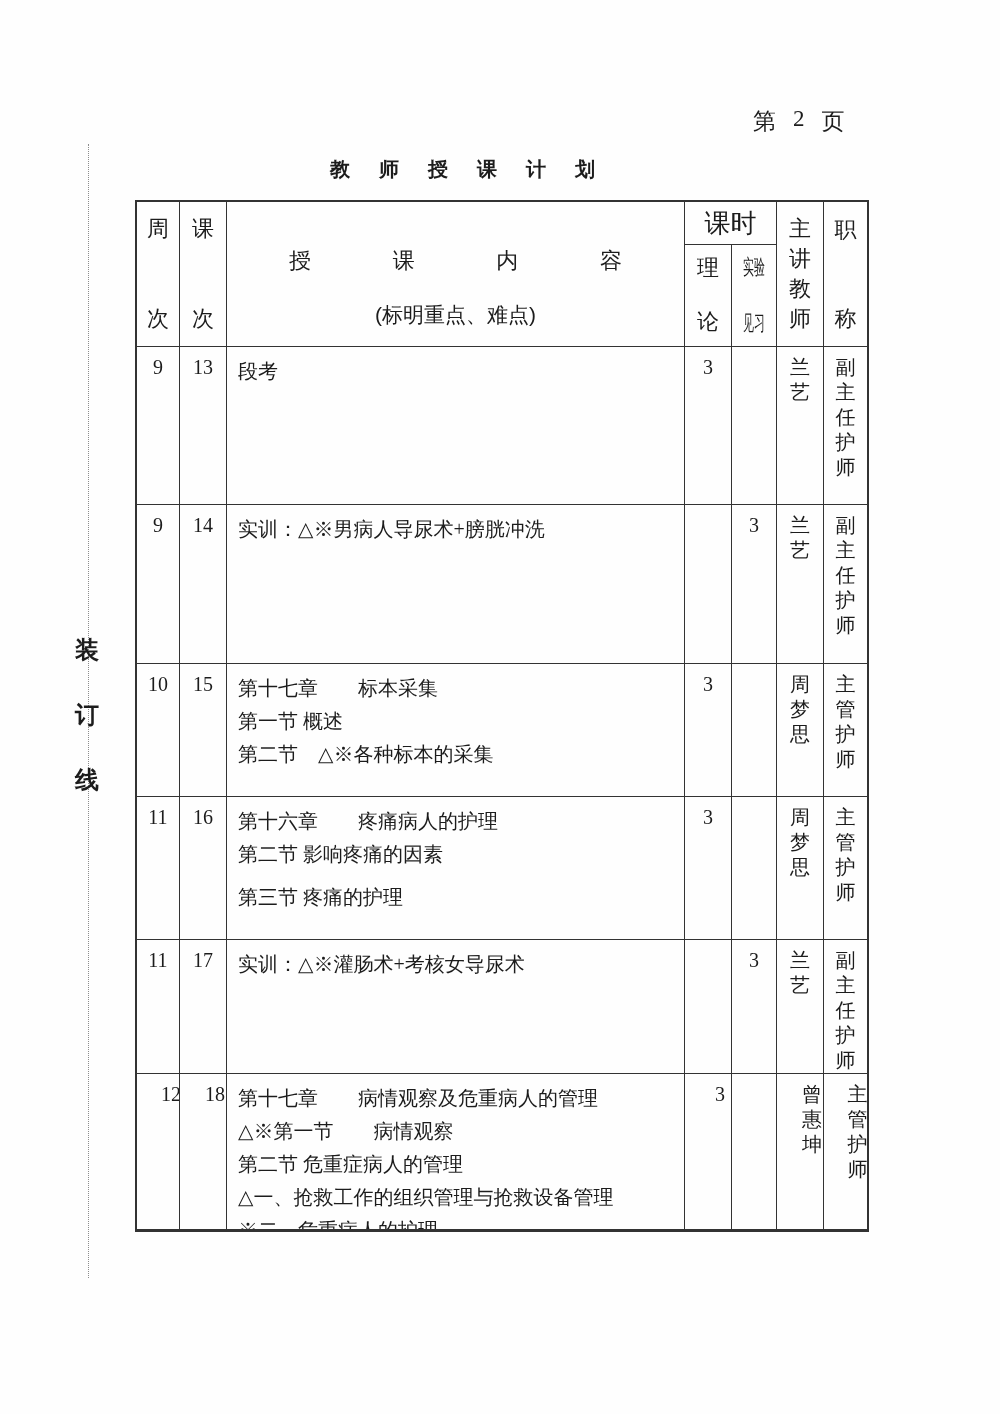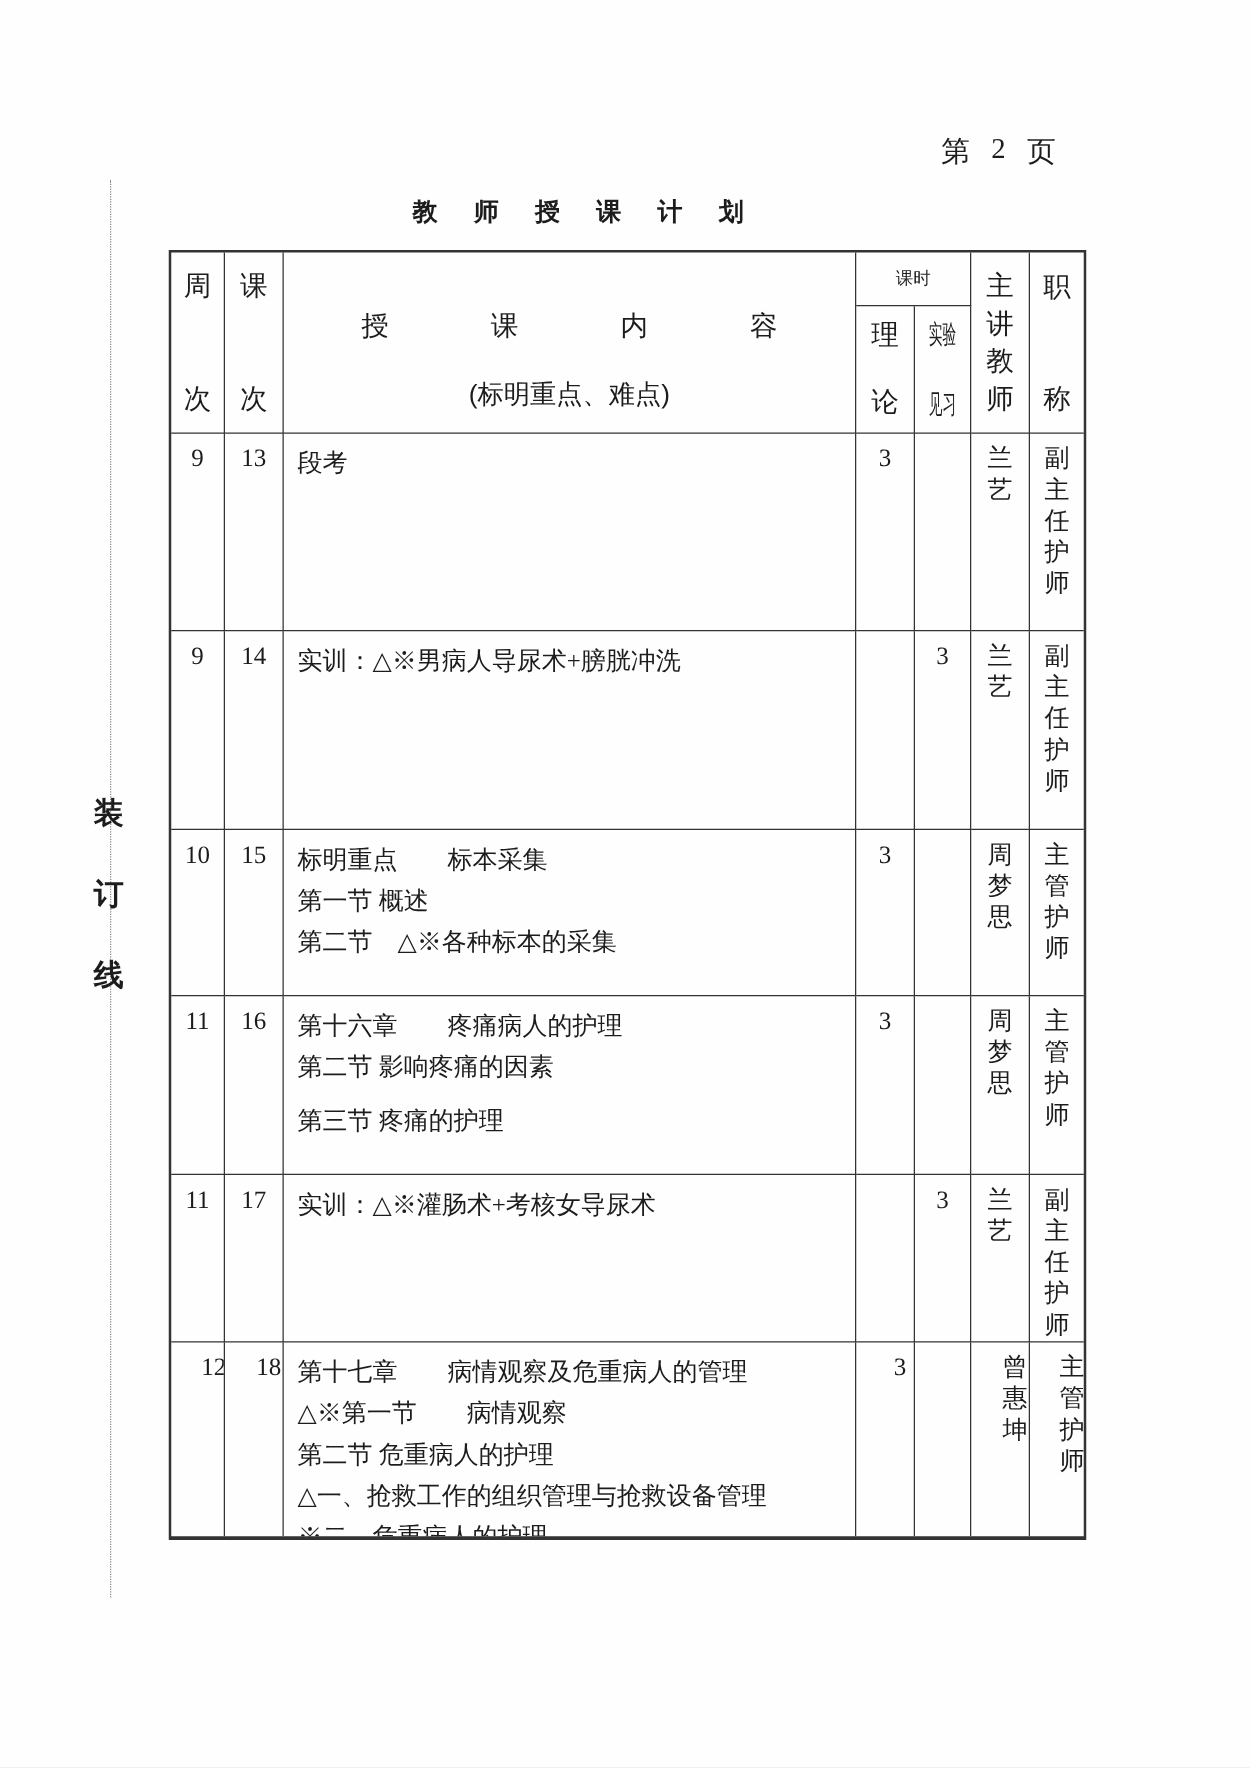--- a/index.html
+++ b/index.html
@@ -34,21 +34,21 @@
   .vsb{display:flex;flex-direction:column;justify-content:space-between;
     align-items:center;font-size:22px;}
   .h-week{grid-area:1/1/3/2;padding:12px 0 12px;}
   .h-lesson{grid-area:1/2/3/3;padding:12px 0 12px;}
   .h-content{grid-area:1/3/3/4;padding-top:44px;}
   .h-content .spread{display:flex;justify-content:space-between;padding:0 62px;
     font-size:22px;}
   .h-content .sub{text-align:center;margin-top:25px;font-size:21px;
     font-family:"Liberation Sans","DejaVu Sans",sans-serif;}
   .h-hours{grid-area:1/4/2/6;display:flex;align-items:center;justify-content:center;
-    font-size:14px;font-family:"Liberation Sans","DejaVu Sans",sans-serif;}
+    font-size:26px;font-family:"Liberation Sans","DejaVu Sans",sans-serif;}
   .h-theory{grid-area:2/4/3/5;padding:8px 0 9px;}
   .h-practice{grid-area:2/5/3/6;padding:8px 0 9px;
     font-family:"Liberation Sans","DejaVu Sans",sans-serif;font-size:21px;text-align:right;}
   .squeeze{display:inline-block;transform:scaleX(0.52);transform-origin:50% 50%;
     white-space:nowrap;}
   .h-teacher{grid-area:1/6/3/7;padding:12px 0 14px;}
   .h-job{grid-area:1/7/3/8;padding:13px 0 12px;}
   
   .c-num{text-align:center;padding-top:9px;font-size:20px;}
   .c-content{padding:8px 8px 0 11px;font-size:20px;line-height:33px;}
@@ -146,21 +146,21 @@
       <div class="cell c-vert no-r" style="grid-area: 4 / 7;">
         <span>副</span>
         <span>主</span>
         <span>任</span>
         <span>护</span>
         <span>师</span>
       </div>
       <div class="cell c-num" style="grid-area: 5 / 1;">10</div>
       <div class="cell c-num" style="grid-area: 5 / 2;">15</div>
       <div class="cell c-content" style="grid-area: 5 / 3;">
-        <div class="line">标明重点　　标本采集</div>
+        <div class="line">第十七章　　标本采集</div>
         <div class="line">第一节 概述</div>
         <div class="line">第二节　△※各种标本的采集</div>
       </div>
       <div class="cell c-num" style="grid-area: 5 / 4;">3</div>
       <div class="cell c-num" style="grid-area: 5 / 5;"></div>
       <div class="cell c-vert" style="grid-area: 5 / 6;">
         <span>周</span>
         <span>梦</span>
         <span>思</span>
       </div>
@@ -206,21 +206,21 @@
         <span>主</span>
         <span>任</span>
         <span>护</span>
         <span>师</span>
       </div>
       <div class="cell c-num no-b" style="grid-area: 8 / 1;">12</div>
       <div class="cell c-num no-b" style="grid-area: 8 / 2;">18</div>
       <div class="cell c-content no-b" style="grid-area: 8 / 3;">
         <div class="line">第十七章　　病情观察及危重病人的管理</div>
         <div class="line">△※第一节　　病情观察</div>
-        <div class="line">第二节 危重病人的护理</div>
+        <div class="line">第二节 危重症病人的管理</div>
         <div class="line">△一、抢救工作的组织管理与抢救设备管理</div>
         <div class="line">※二、危重病人的护理</div>
       </div>
       <div class="cell c-num no-b" style="grid-area: 8 / 4;">3</div>
       <div class="cell c-num no-b" style="grid-area: 8 / 5;"></div>
       <div class="cell c-vert no-b" style="grid-area: 8 / 6;">
         <span>曾</span>
         <span>惠</span>
         <span>坤</span>
       </div>

